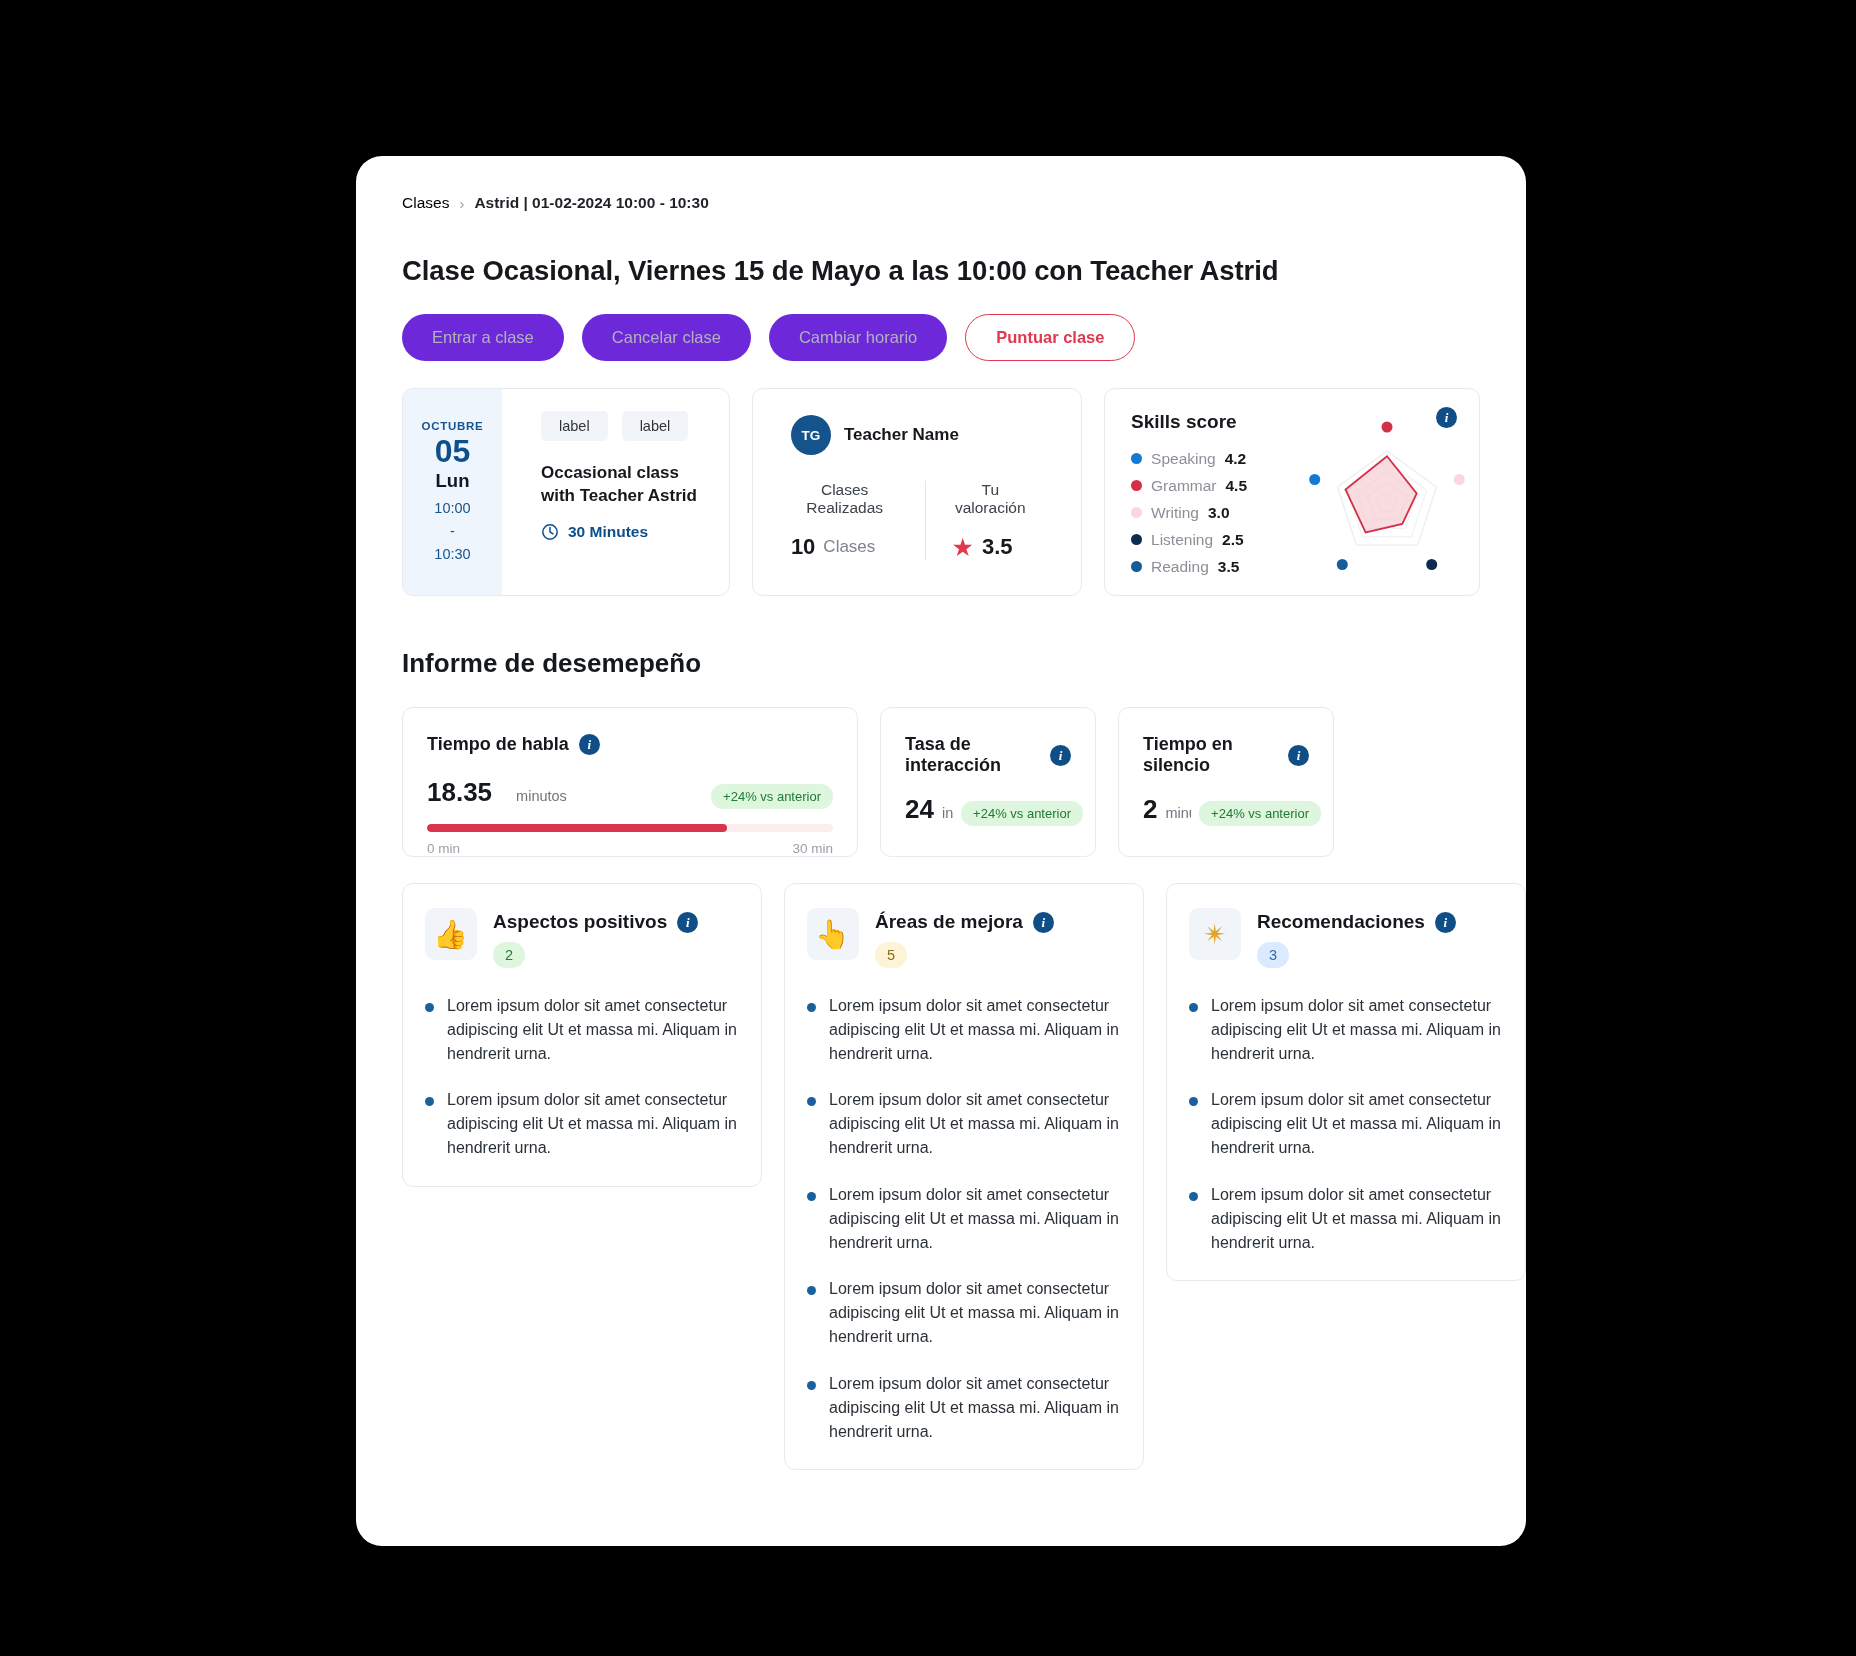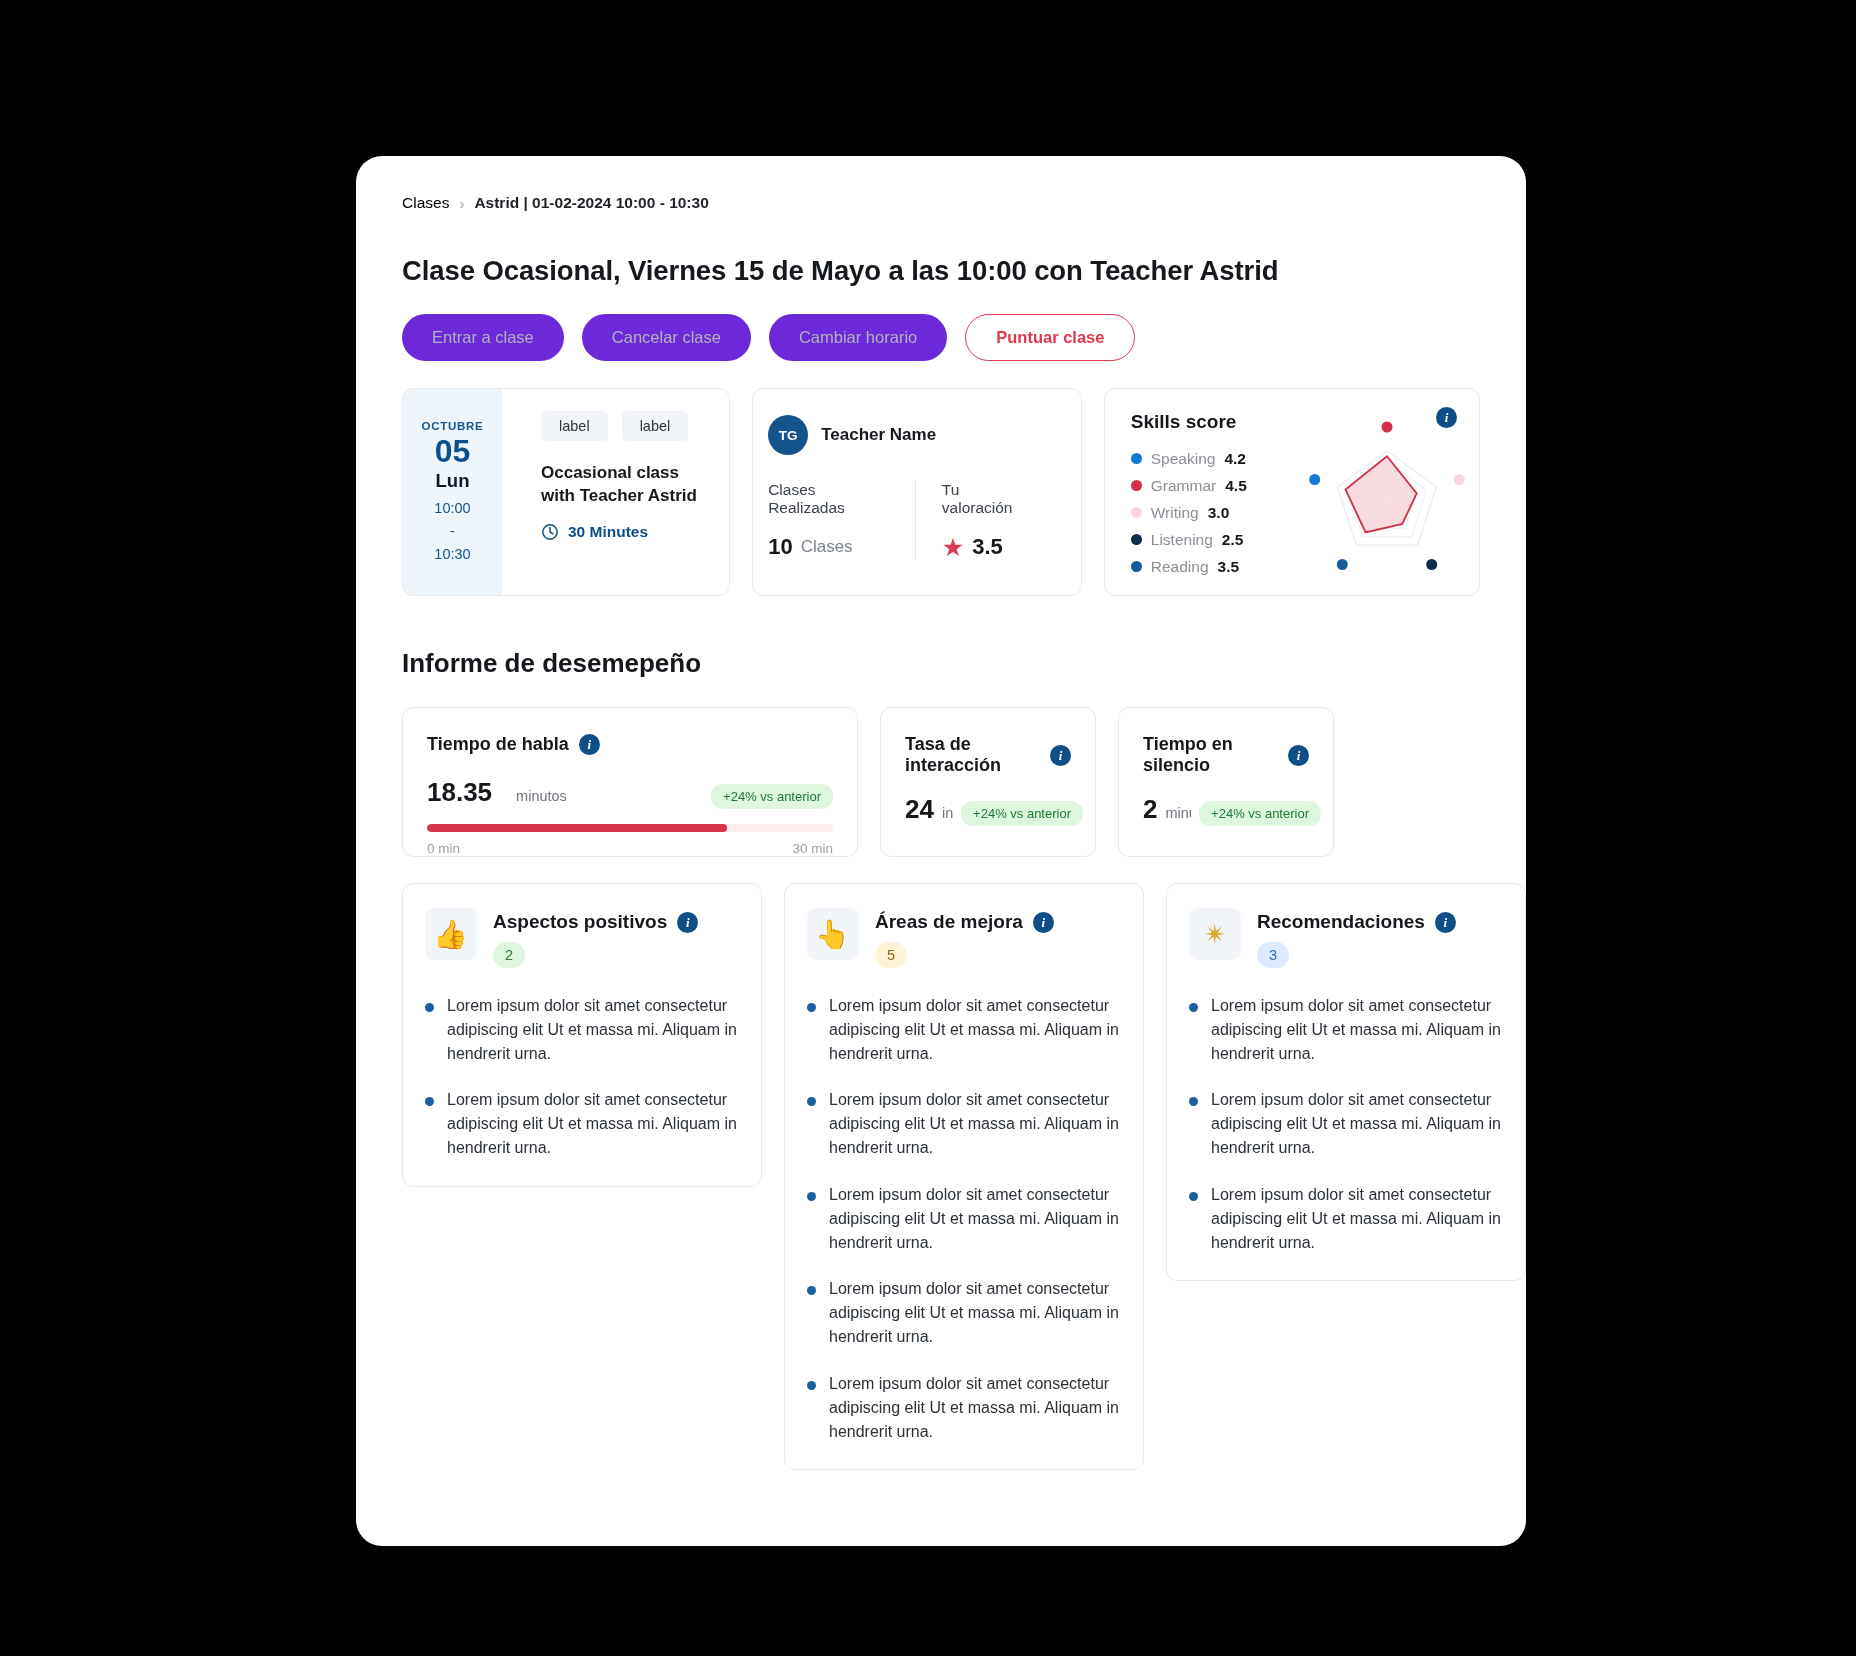--- a/index.html
+++ b/index.html
@@ -67,30 +67,30 @@
   }
   .class-title {
     margin-top: 20px; font-size: 17px; font-weight: 700;
     color: #15181c; line-height: 1.38; max-width: 190px;
   }
   .class-duration {
     margin-top: 15px; display: flex; align-items: center; gap: 9px;
     color: #0d4f8b; font-size: 15.5px; font-weight: 600;
   }
 
-  .card-teacher { width: 340px; height: 208px; padding: 26px 26px 0 15px; }
+  .card-teacher { width: 340px; height: 208px; padding: 26px 26px 0 38px; }
   .teacher-head { display: flex; align-items: center; gap: 13px; }
   .avatar {
     width: 40px; height: 40px; border-radius: 50%;
     background: #15538c; color: #ffffff; font-size: 13.5px; font-weight: 600;
     display: flex; align-items: center; justify-content: center; flex: none;
   }
   .teacher-name { font-size: 17px; font-weight: 700; color: #15181c; }
   .teacher-stats { margin-top: 26px; display: flex; }
-  .stat { padding-right: 26px; }
+  .stat { padding-right: 26px; text-align: center; }
   .stat + .stat { padding-left: 26px; border-left: 1px solid #e3e6ea; }
   .stat-label { font-size: 15.5px; color: #3d434b; }
   .stat-value { margin-top: 17px; display: flex; align-items: center; gap: 8px; }
   .stat-num { font-size: 22px; font-weight: 700; color: #15181c; }
   .stat-unit { font-size: 17px; color: #7d838c; }
   .star { color: #e0384f; font-size: 25px; line-height: 1; }
 
   .card-skills { width: 388px; height: 208px; padding: 22px 24px 0 26px; position: relative; }
   .skills-title { font-size: 19px; font-weight: 700; color: #15181c; }
   .legend { margin-top: 12px; }

